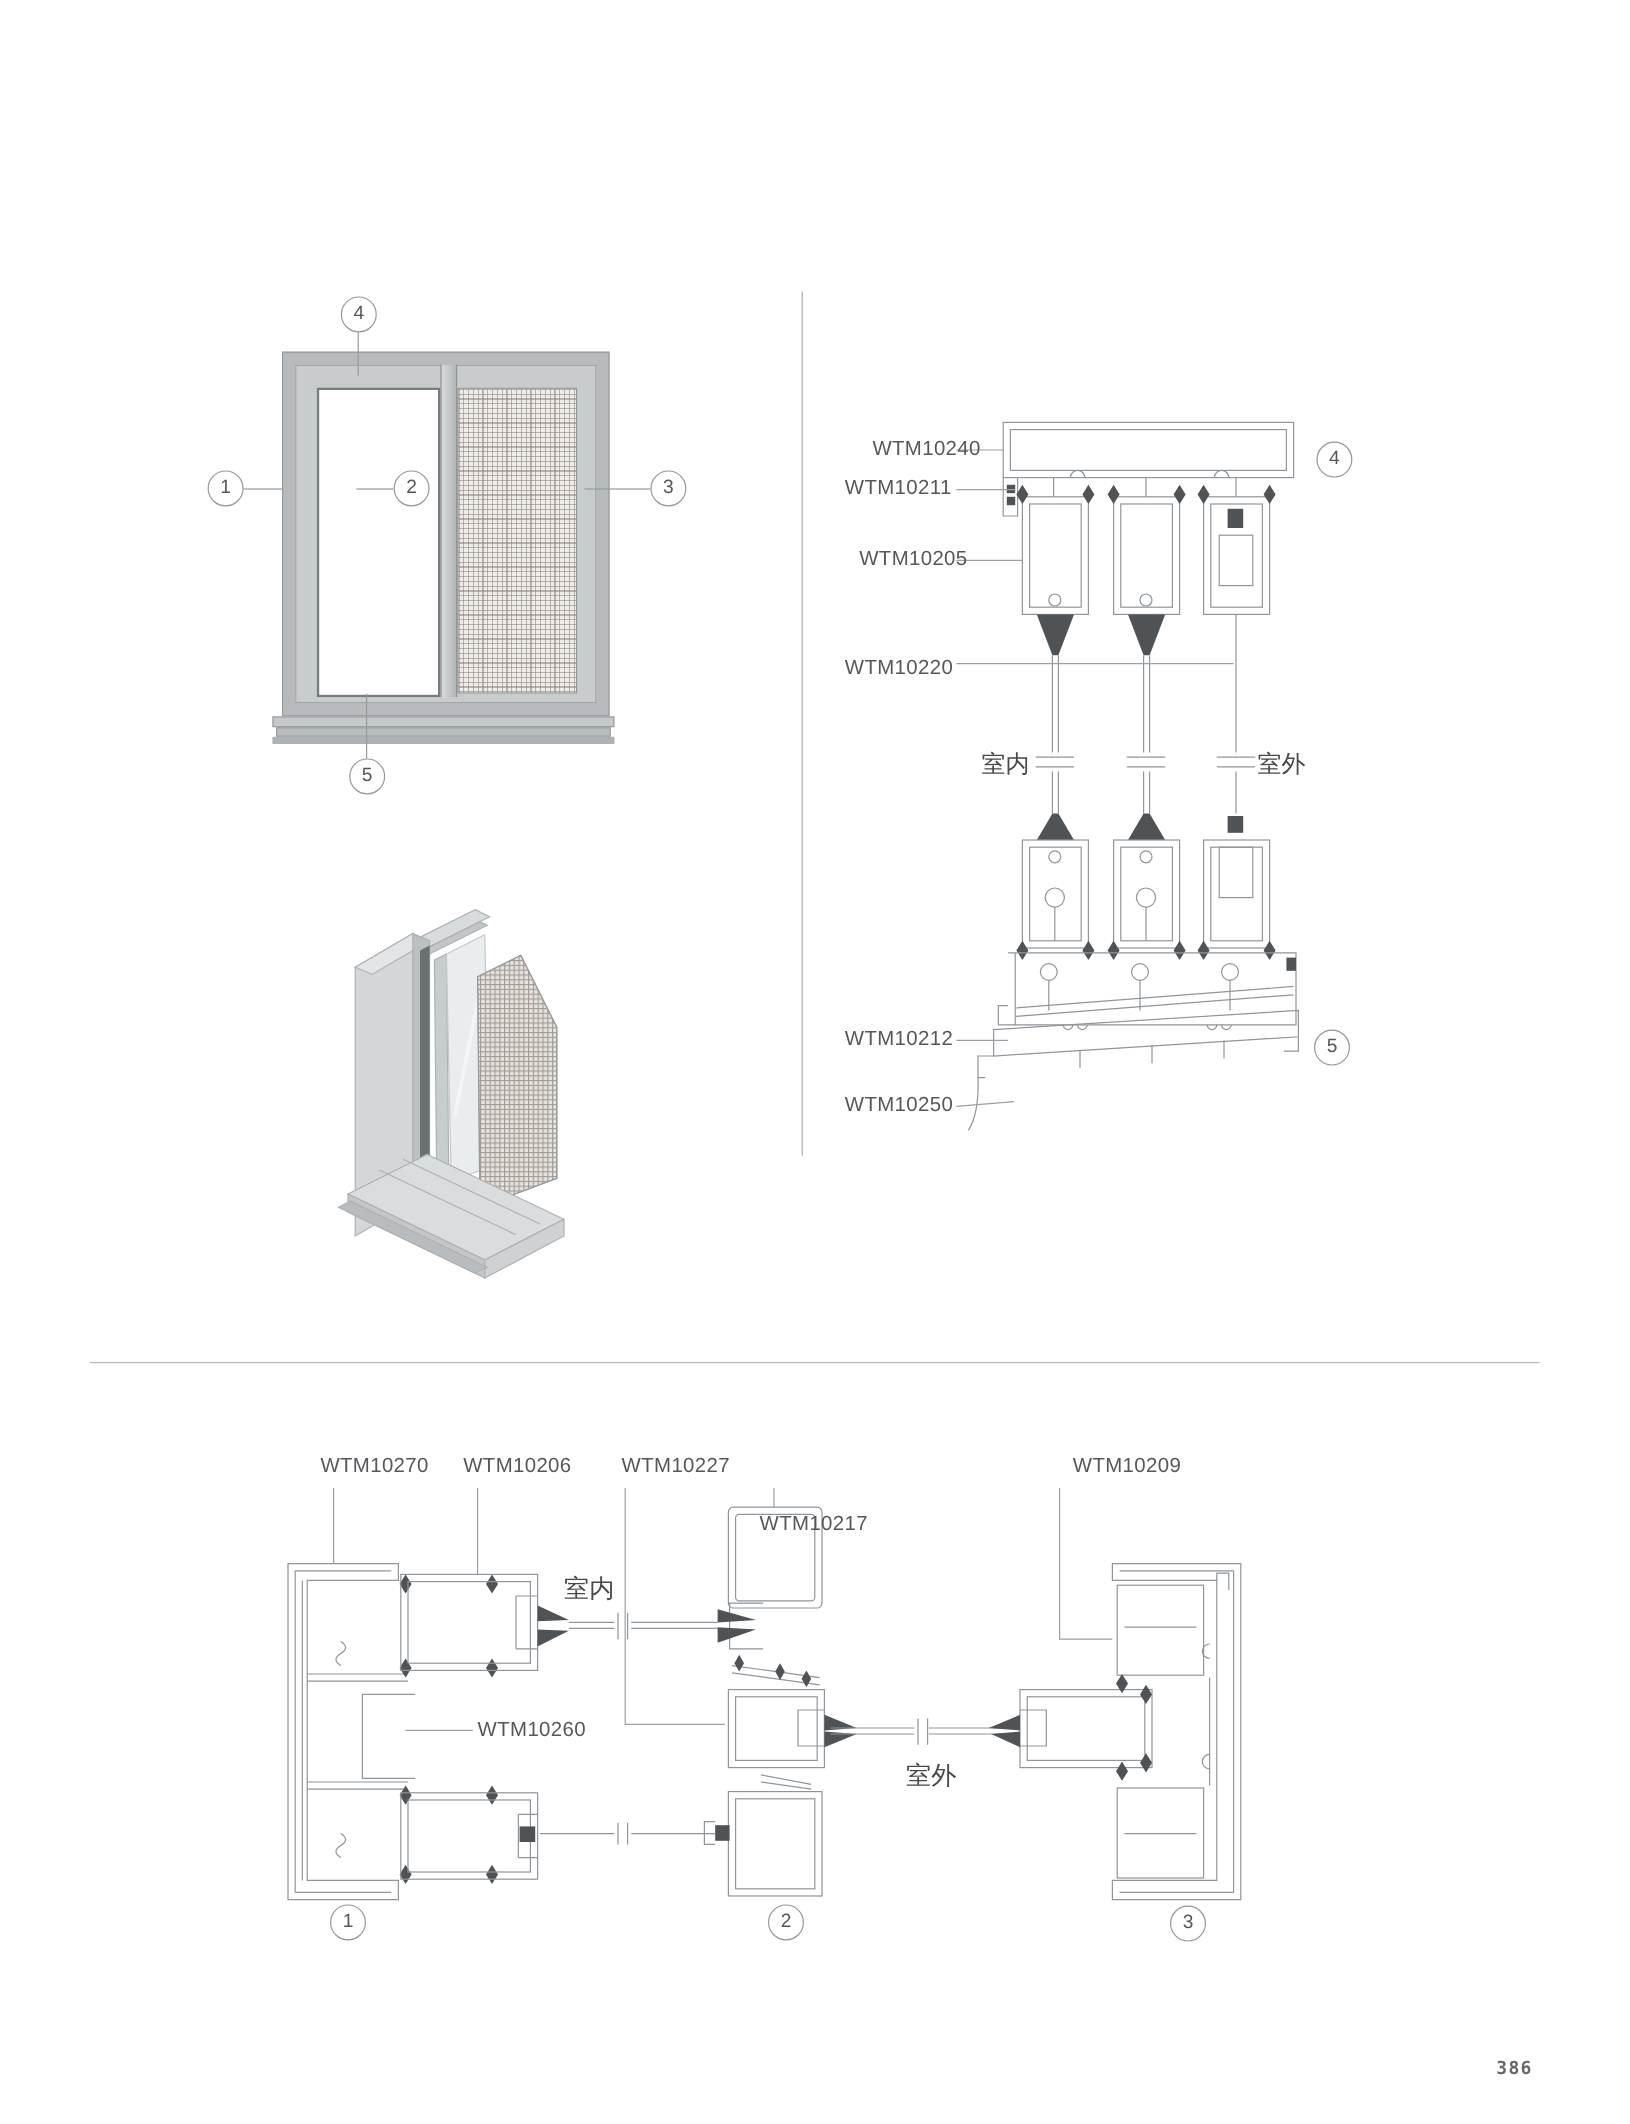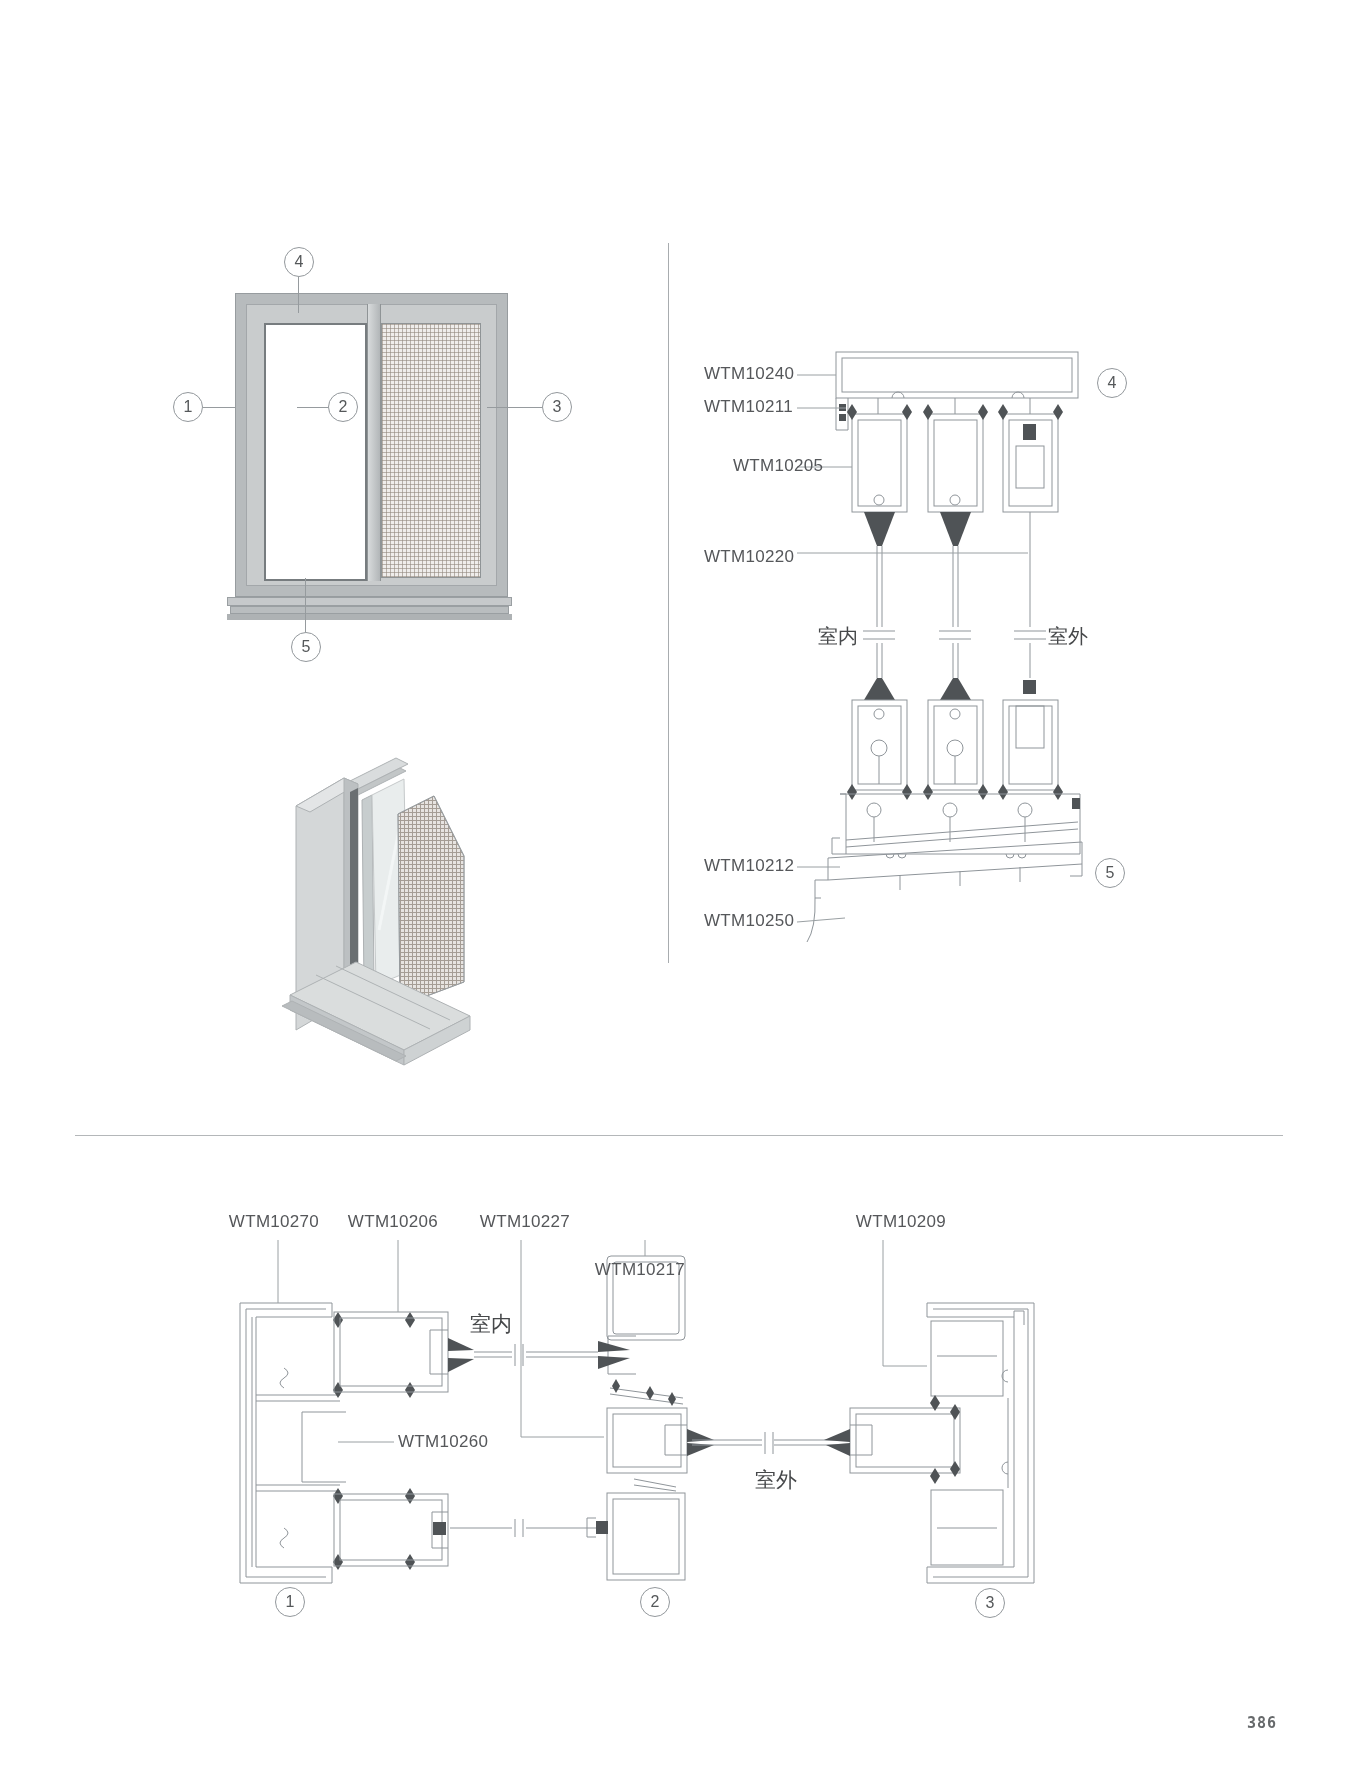--- a/index.html
+++ b/index.html
@@ -1,20 +1,20 @@
 <!DOCTYPE html>
 <html><head>
 <meta charset="utf-8">
 <style>
   html,body{margin:0;padding:0;background:#ffffff;}
   .page{position:relative;width:1358px;height:1770px;background:#ffffff;overflow:hidden;
         font-family:"Liberation Sans","DejaVu Sans",sans-serif;}
   .abs{position:absolute;}
   .plabel{font-size:17px;color:#55575a;letter-spacing:.3px;white-space:nowrap;}
-  .plabel.center{text-align:center;}
+  .plabel.center{margin-left:43px;}
   .cjk{font-size:20px;color:#46484a;text-align:center;white-space:nowrap;}
   .callout{width:30px;height:30px;border:1px solid #93989c;border-radius:50%;background:#fff;
            color:#55585a;font-size:16px;line-height:28px;text-align:center;box-sizing:border-box;}
   .lead-h{height:1px;background:#969b9e;}
   .lead-v{width:1px;background:#969b9e;}
   .divider-v{width:1px;background:#a8acaf;}
   .divider-h{height:1px;background:#b4b7b9;}
   .pagenum{font-size:15px;font-weight:bold;color:#66696b;letter-spacing:1px;
            font-family:"DejaVu Sans Mono","Liberation Mono",monospace;}
   
@@ -253,23 +253,23 @@
       <polygon points="398,814 434,796 464,856 464,982 400,1006" fill="#e7e4e1"></polygon>
       <polygon points="398,814 434,796 464,856 464,982 400,1006" fill="url(#meshPat)" stroke="#969b9e"></polygon>
       <polygon points="290,995 356,962 470,1016 404,1050" fill="#dadddd"></polygon>
       <polygon points="290,995 290,1010 404,1065 404,1050" fill="#c3c7c9"></polygon>
       <polygon points="404,1050 470,1016 470,1030 404,1065" fill="#ced2d3"></polygon>
       <path d="M316,975 L430,1029 M336,966 L450,1020" stroke="#aeb2b4" fill="none"></path>
       <polygon points="282,1006 292,1001 406,1056 396,1061" fill="#b8bcbe"></polygon>
     </g>
   </svg>
 
-  <div class="abs plabel" style="left:704px;top:364px">WTM10240</div>
+  <div class="abs plabel" style="left:727px;top:364px">WTM10240</div>
   <div class="abs plabel" style="left:704px;top:397px">WTM10211</div>
-  <div class="abs plabel" style="left:733px;top:456px">WTM10205</div>
+  <div class="abs plabel" style="left:716px;top:456px">WTM10205</div>
   <div class="abs plabel" style="left:704px;top:547px">WTM10220</div>
   <div class="abs plabel" style="left:704px;top:856px">WTM10212</div>
   <div class="abs plabel" style="left:704px;top:911px">WTM10250</div>
   <div class="abs cjk" style="left:812px;top:623px;width:52px">室内</div>
   <div class="abs cjk" style="left:1042px;top:623px;width:52px">室外</div>
   <div class="abs callout" style="left:1097px;top:368px">4</div>
   <div class="abs callout" style="left:1095px;top:858px">5</div>
 
   <div class="abs plabel center" style="left:224px;top:1212px;width:100px">WTM10270</div>
   <div class="abs plabel center" style="left:343px;top:1212px;width:100px">WTM10206</div>

